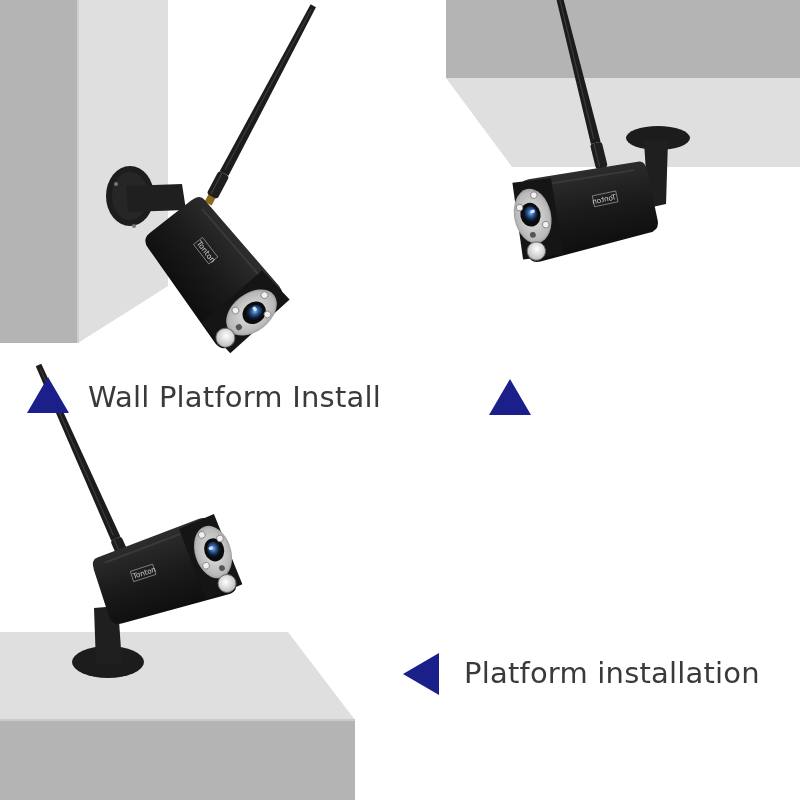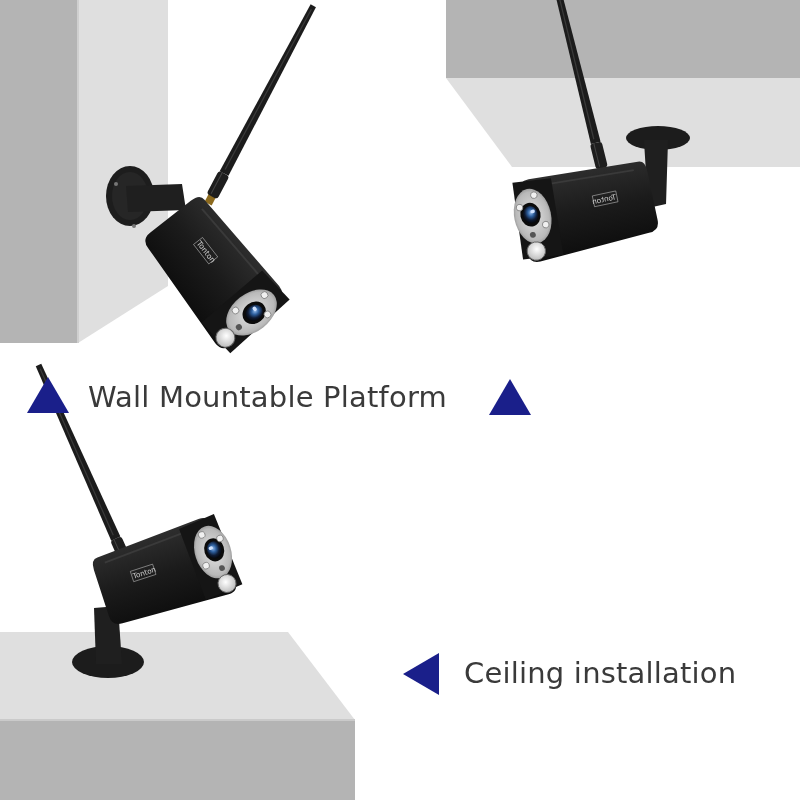--- a/index.html
+++ b/index.html
@@ -141,24 +141,24 @@
 
       <g transform="translate(108,590) rotate(-18) scale(0.9)">
         <use href="#camera"></use>
       </g>
     </g>
   </svg>
 
   <svg class="tri" style="left:25px; top:375px;" width="46" height="40" viewBox="0 0 46 40">
     <polygon points="23,2 44,38 2,38" fill="#1a1f8a"></polygon>
   </svg>
-  <div class="label" style="left:88px; top:383px;">Wall Mountable Platform</div>
+  <div class="label" style="left:88px; top:383px;">Wall Platform Install</div>
 
   <svg class="tri" style="left:487px; top:377px;" width="46" height="40" viewBox="0 0 46 40">
     <polygon points="23,2 44,38 2,38" fill="#1a1f8a"></polygon>
   </svg>
 
   <svg class="tri" style="left:401px; top:651px;" width="40" height="46" viewBox="0 0 40 46">
     <polygon points="38,2 38,44 2,23" fill="#1a1f8a"></polygon>
   </svg>
-  <div class="label" style="left:464px; top:659px;">Ceiling installation</div>
+  <div class="label" style="left:464px; top:659px;">Platform installation</div>
 
 </div>
 
 </body></html>

